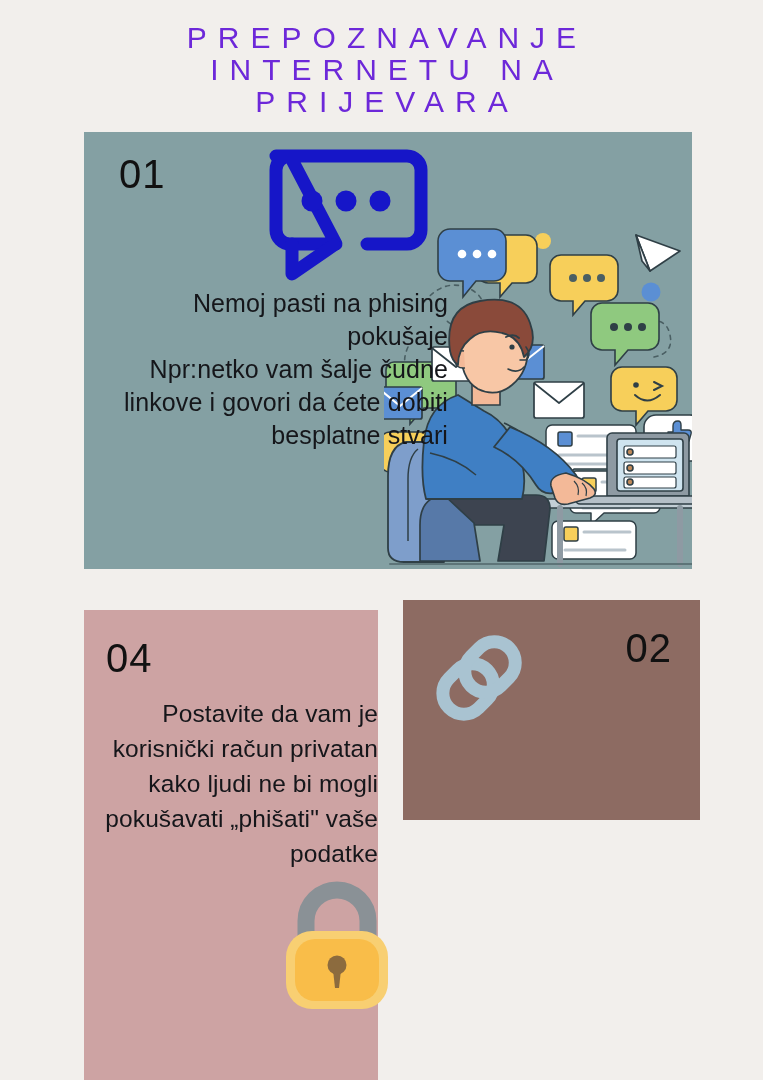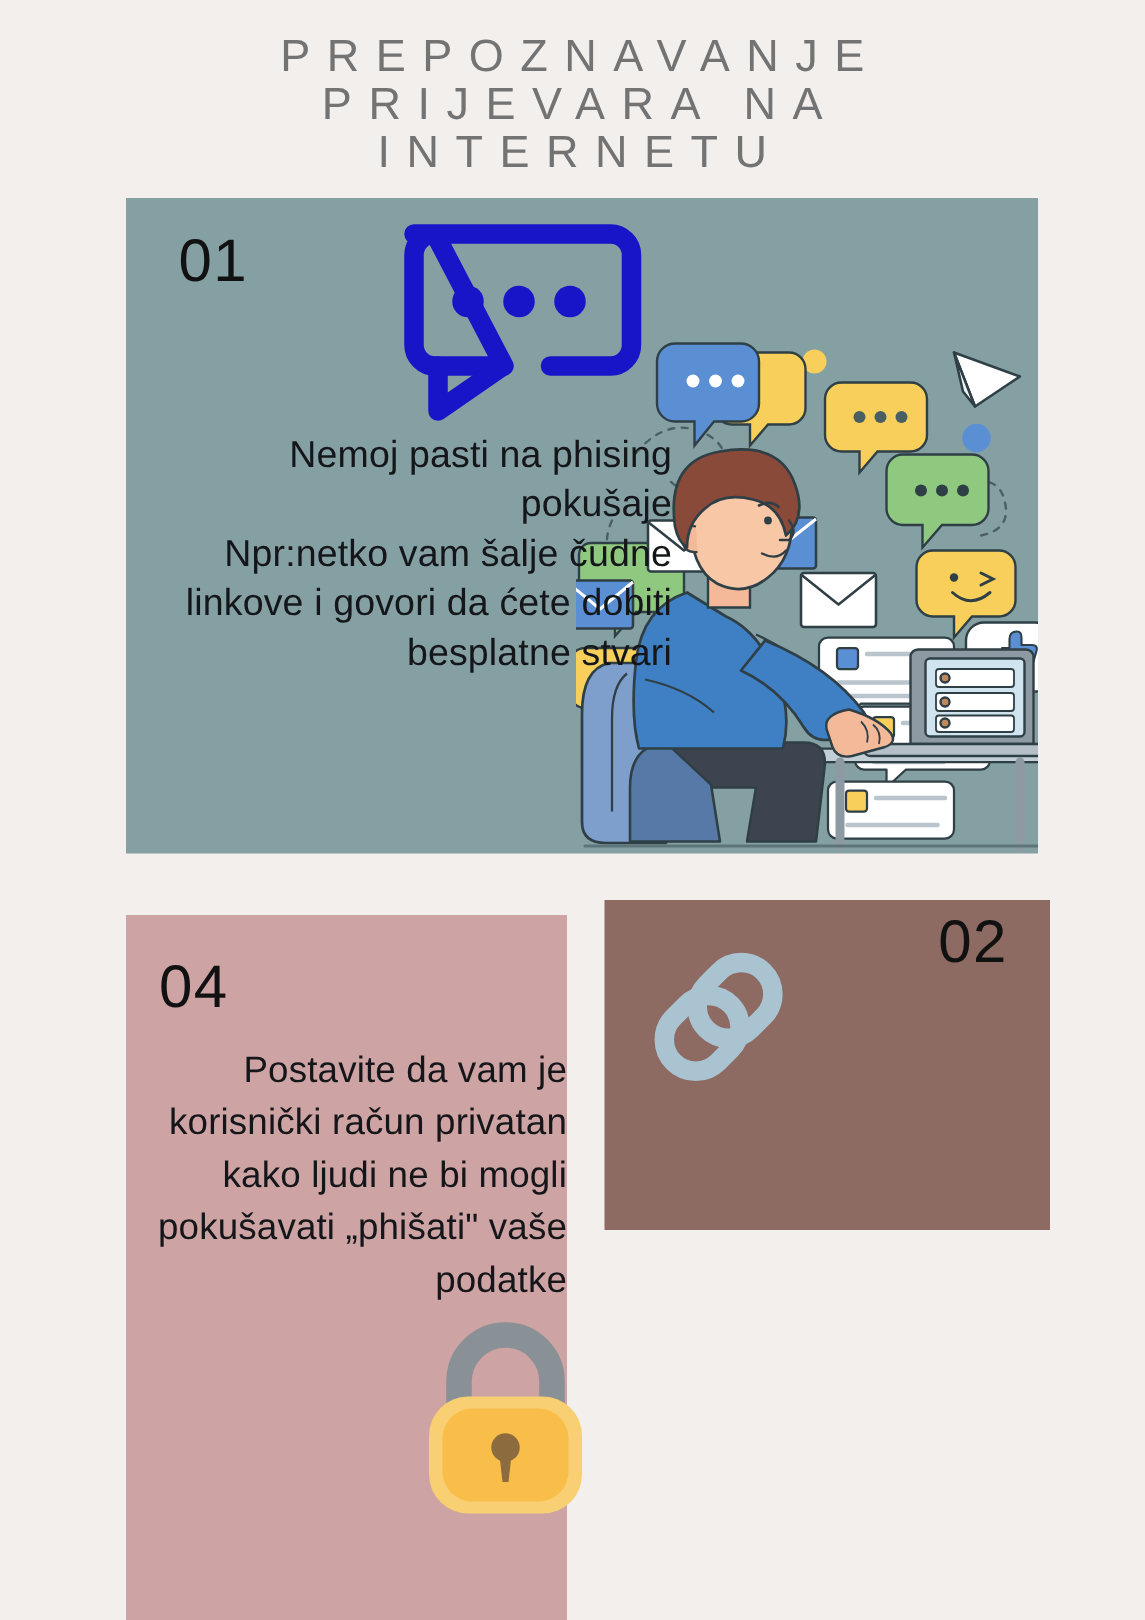--- a/index.html
+++ b/index.html
@@ -21,21 +21,21 @@
     height: 1080px;
   }
 
   
   .title {
     position: absolute;
     left: 0;
     top: 22px;
     width: 763px;
     text-align: center;
-    color: #737373;
+    color: #6d28d9;
     font-family: "Liberation Sans", sans-serif;
     font-weight: 400;
     font-size: 30px;
     line-height: 32px;
     letter-spacing: 11px;
     text-indent: 11px;
   }
   .title-line { display: block; white-space: pre; }
 
   
@@ -69,21 +69,21 @@
   .num {
     position: absolute;
     color: #111111;
     font-size: 40px;
     line-height: 40px;
     font-weight: 400;
     letter-spacing: 1px;
   }
   .num-01 { left: 35px; top: 22px; }
   .num-04 { left: 22px; top: 28px; }
-  .num-02 { right: 28px; top: 8px; margin-left: 23px; }
+  .num-02 { right: 28px; top: 28px; margin-left: 23px; }
 
   .body-text {
     position: absolute;
     color: #15161a;
     font-size: 25px;
     line-height: 33px;
     font-weight: 400;
     white-space: pre-line;
     letter-spacing: 0.1px;
     text-align: right;
@@ -129,22 +129,22 @@
     height: 115px;
   }
 </style>
 </head>
 <body>
 
 <div class="poster">
 
   <div class="title">
     <span class="title-line">PREPOZNAVANJE</span>
-    <span class="title-line">PRIJEVARA NA</span>
-    <span class="title-line">INTERNETU</span>
+    <span class="title-line">INTERNETU NA</span>
+    <span class="title-line">PRIJEVARA</span>
   </div>
 
   <div class="card card-01">
 
     <div class="num num-01">01</div>
 
     <div class="bubble-icon">
       <svg viewBox="0 0 175 150" width="175" height="150">
         <path d="M22 12 H153 a14 14 0 0 1 14 14 V86 a14 14 0 0 1 -14 14 H113
                  M82 100 H36 a14 14 0 0 1 -14 -14 V26 a14 14 0 0 1 14 -14 Z" fill="none" stroke="#1616c8" stroke-width="13" stroke-linecap="round" stroke-linejoin="round"></path>

